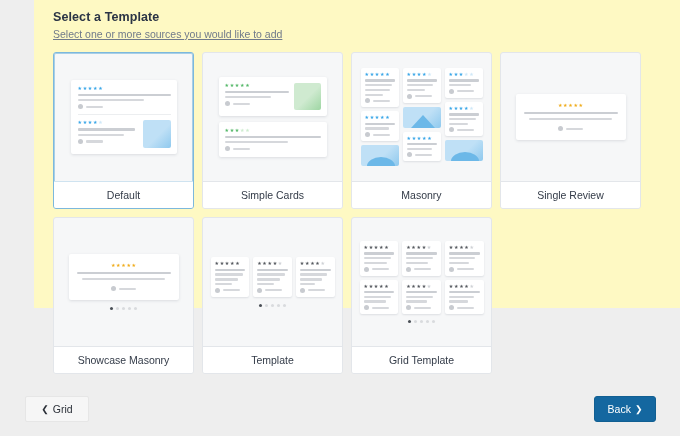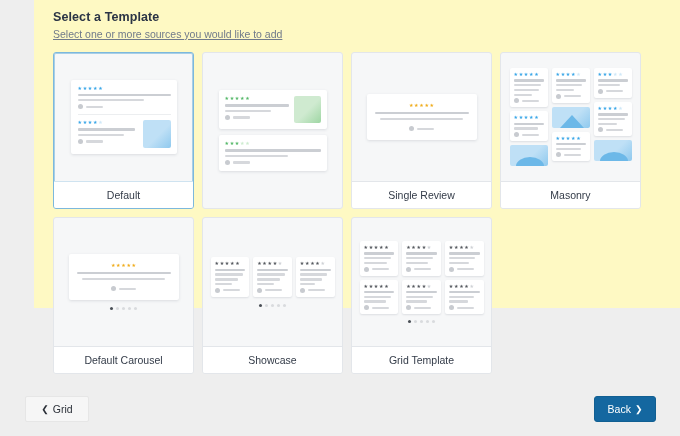--- a/index.html
+++ b/index.html
@@ -268,20 +268,132 @@
                 <div class="line l1" style="width:100%"></div>
                 <div class="line" style="width:66%"></div>
                 <div class="avatar-row">
                     <div class="avatar"></div>
                     <div class="avatar-name"></div>
                   </div>
               </div>
             </div>
           </div>
         </div>
+        <div class="tpl-label">Simple Cards</div>
+      </div>
+
+      <div class="tpl">
+        <div class="tpl-preview">
+          <div class="pv-masonry">
+            <div class="ms-col">
+              <div class="ms-card">
+                <div class="stars">
+                    <span class="s-blue">★</span>
+                    <span class="s-blue">★</span>
+                    <span class="s-blue">★</span>
+                    <span class="s-blue">★</span>
+                    <span class="s-blue">★</span>
+                  </div>
+                <div class="line l1" style="width:100%"></div>
+                <div class="line" style="width:92%"></div>
+                <div class="line" style="width:84%"></div>
+                <div class="line" style="width:60%"></div>
+                <div class="avatar-row">
+                    <div class="avatar"></div>
+                    <div class="avatar-name"></div>
+                  </div>
+              </div>
+              <div class="ms-card">
+                <div class="stars">
+                    <span class="s-blue">★</span>
+                    <span class="s-blue">★</span>
+                    <span class="s-blue">★</span>
+                    <span class="s-blue">★</span>
+                    <span class="s-blue">★</span>
+                  </div>
+                <div class="line l1" style="width:100%"></div>
+                <div class="line" style="width:80%"></div>
+                <div class="avatar-row">
+                    <div class="avatar"></div>
+                    <div class="avatar-name"></div>
+                  </div>
+              </div>
+              <div class="ms-img img-blue hill"></div>
+            </div>
+            <div class="ms-col">
+              <div class="ms-card">
+                <div class="stars">
+                    <span class="s-blue">★</span>
+                    <span class="s-blue">★</span>
+                    <span class="s-blue">★</span>
+                    <span class="s-blue">★</span>
+                    <span class="s-off-b">★</span>
+                  </div>
+                <div class="line l1" style="width:100%"></div>
+                <div class="line" style="width:88%"></div>
+                <div class="line" style="width:62%"></div>
+                <div class="avatar-row">
+                    <div class="avatar"></div>
+                    <div class="avatar-name"></div>
+                  </div>
+              </div>
+              <div class="ms-img img-blue mountain"></div>
+              <div class="ms-card">
+                <div class="stars">
+                    <span class="s-blue">★</span>
+                    <span class="s-blue">★</span>
+                    <span class="s-blue">★</span>
+                    <span class="s-blue">★</span>
+                    <span class="s-blue">★</span>
+                  </div>
+                <div class="line l1" style="width:100%"></div>
+                <div class="line" style="width:86%"></div>
+                <div class="avatar-row">
+                    <div class="avatar"></div>
+                    <div class="avatar-name"></div>
+                  </div>
+              </div>
+            </div>
+            <div class="ms-col">
+              <div class="ms-card">
+                <div class="stars">
+                    <span class="s-blue">★</span>
+                    <span class="s-blue">★</span>
+                    <span class="s-blue">★</span>
+                    <span class="s-off-b">★</span>
+                    <span class="s-off-b">★</span>
+                  </div>
+                <div class="line l1" style="width:100%"></div>
+                <div class="line" style="width:74%"></div>
+                <div class="avatar-row">
+                    <div class="avatar"></div>
+                    <div class="avatar-name"></div>
+                  </div>
+              </div>
+              <div class="ms-card">
+                <div class="stars">
+                    <span class="s-blue">★</span>
+                    <span class="s-blue">★</span>
+                    <span class="s-blue">★</span>
+                    <span class="s-blue">★</span>
+                    <span class="s-off-b">★</span>
+                  </div>
+                <div class="line l1" style="width:100%"></div>
+                <div class="line" style="width:90%"></div>
+                <div class="line" style="width:66%"></div>
+                <div class="avatar-row">
+                    <div class="avatar"></div>
+                    <div class="avatar-name"></div>
+                  </div>
+              </div>
+              <div class="ms-img img-blue hill"></div>
+            </div>
+          </div>
+        </div>
+        <div class="tpl-label">Masonry</div>
       </div>
 
       <div class="tpl">
         <div class="tpl-preview">
           <div class="pv-single">
             <div class="stars">
               <span class="s-gold">★</span>
                 <span class="s-gold">★</span>
                 <span class="s-gold">★</span>
                 <span class="s-gold">★</span>
@@ -289,131 +401,20 @@
             </div>
             <div class="line l1" style="width:100%"></div>
             <div class="line" style="width:88%"></div>
             <div class="avatar-row" style="margin-top:2px">
                 <div class="avatar"></div>
                 <div class="avatar-name"></div>
               </div>
           </div>
         </div>
         <div class="tpl-label">Single Review</div>
-      </div>
-
-      <div class="tpl">
-        <div class="tpl-preview">
-          <div class="pv-masonry">
-            <div class="ms-col">
-              <div class="ms-card">
-                <div class="stars">
-                    <span class="s-blue">★</span>
-                    <span class="s-blue">★</span>
-                    <span class="s-blue">★</span>
-                    <span class="s-blue">★</span>
-                    <span class="s-blue">★</span>
-                  </div>
-                <div class="line l1" style="width:100%"></div>
-                <div class="line" style="width:92%"></div>
-                <div class="line" style="width:84%"></div>
-                <div class="line" style="width:60%"></div>
-                <div class="avatar-row">
-                    <div class="avatar"></div>
-                    <div class="avatar-name"></div>
-                  </div>
-              </div>
-              <div class="ms-card">
-                <div class="stars">
-                    <span class="s-blue">★</span>
-                    <span class="s-blue">★</span>
-                    <span class="s-blue">★</span>
-                    <span class="s-blue">★</span>
-                    <span class="s-blue">★</span>
-                  </div>
-                <div class="line l1" style="width:100%"></div>
-                <div class="line" style="width:80%"></div>
-                <div class="avatar-row">
-                    <div class="avatar"></div>
-                    <div class="avatar-name"></div>
-                  </div>
-              </div>
-              <div class="ms-img img-blue hill"></div>
-            </div>
-            <div class="ms-col">
-              <div class="ms-card">
-                <div class="stars">
-                    <span class="s-blue">★</span>
-                    <span class="s-blue">★</span>
-                    <span class="s-blue">★</span>
-                    <span class="s-blue">★</span>
-                    <span class="s-off-b">★</span>
-                  </div>
-                <div class="line l1" style="width:100%"></div>
-                <div class="line" style="width:88%"></div>
-                <div class="line" style="width:62%"></div>
-                <div class="avatar-row">
-                    <div class="avatar"></div>
-                    <div class="avatar-name"></div>
-                  </div>
-              </div>
-              <div class="ms-img img-blue mountain"></div>
-              <div class="ms-card">
-                <div class="stars">
-                    <span class="s-blue">★</span>
-                    <span class="s-blue">★</span>
-                    <span class="s-blue">★</span>
-                    <span class="s-blue">★</span>
-                    <span class="s-blue">★</span>
-                  </div>
-                <div class="line l1" style="width:100%"></div>
-                <div class="line" style="width:86%"></div>
-                <div class="avatar-row">
-                    <div class="avatar"></div>
-                    <div class="avatar-name"></div>
-                  </div>
-              </div>
-            </div>
-            <div class="ms-col">
-              <div class="ms-card">
-                <div class="stars">
-                    <span class="s-blue">★</span>
-                    <span class="s-blue">★</span>
-                    <span class="s-blue">★</span>
-                    <span class="s-off-b">★</span>
-                    <span class="s-off-b">★</span>
-                  </div>
-                <div class="line l1" style="width:100%"></div>
-                <div class="line" style="width:74%"></div>
-                <div class="avatar-row">
-                    <div class="avatar"></div>
-                    <div class="avatar-name"></div>
-                  </div>
-              </div>
-              <div class="ms-card">
-                <div class="stars">
-                    <span class="s-blue">★</span>
-                    <span class="s-blue">★</span>
-                    <span class="s-blue">★</span>
-                    <span class="s-blue">★</span>
-                    <span class="s-off-b">★</span>
-                  </div>
-                <div class="line l1" style="width:100%"></div>
-                <div class="line" style="width:90%"></div>
-                <div class="line" style="width:66%"></div>
-                <div class="avatar-row">
-                    <div class="avatar"></div>
-                    <div class="avatar-name"></div>
-                  </div>
-              </div>
-              <div class="ms-img img-blue hill"></div>
-            </div>
-          </div>
-        </div>
-        <div class="tpl-label">Masonry</div>
       </div>
 
       <div class="tpl">
         <div class="tpl-preview">
           <div class="pv-showcase">
             <div class="pv-single" style="width:110px">
               <div class="stars">
                 <span class="s-gold">★</span>
                   <span class="s-gold">★</span>
                   <span class="s-gold">★</span>
@@ -429,21 +430,21 @@
             </div>
             <div class="dots">
               <div class="dot active"></div>
                 <div class="dot"></div>
                 <div class="dot"></div>
                 <div class="dot"></div>
                 <div class="dot"></div>
             </div>
           </div>
         </div>
-        <div class="tpl-label">Default Carousel</div>
+        <div class="tpl-label">Showcase Masonry</div>
       </div>
 
       <div class="tpl">
         <div class="tpl-preview">
           <div class="pv-carousel">
             <div class="cr-row">
               <div class="cr-card">
                 <div class="stars">
                     <span class="s-gray">★</span>
                     <span class="s-gray">★</span>
@@ -497,21 +498,21 @@
             </div>
             <div class="dots">
               <div class="dot active"></div>
                 <div class="dot"></div>
                 <div class="dot"></div>
                 <div class="dot"></div>
                 <div class="dot"></div>
             </div>
           </div>
         </div>
-        <div class="tpl-label">Showcase</div>
+        <div class="tpl-label">Template</div>
       </div>
 
       <div class="tpl">
         <div class="tpl-preview">
           <div class="pv-grid">
             <div class="gc-rows">
               <div class="cr-row">
                 <div class="cr-card">
                   <div class="stars">
                       <span class="s-gray">★</span>

